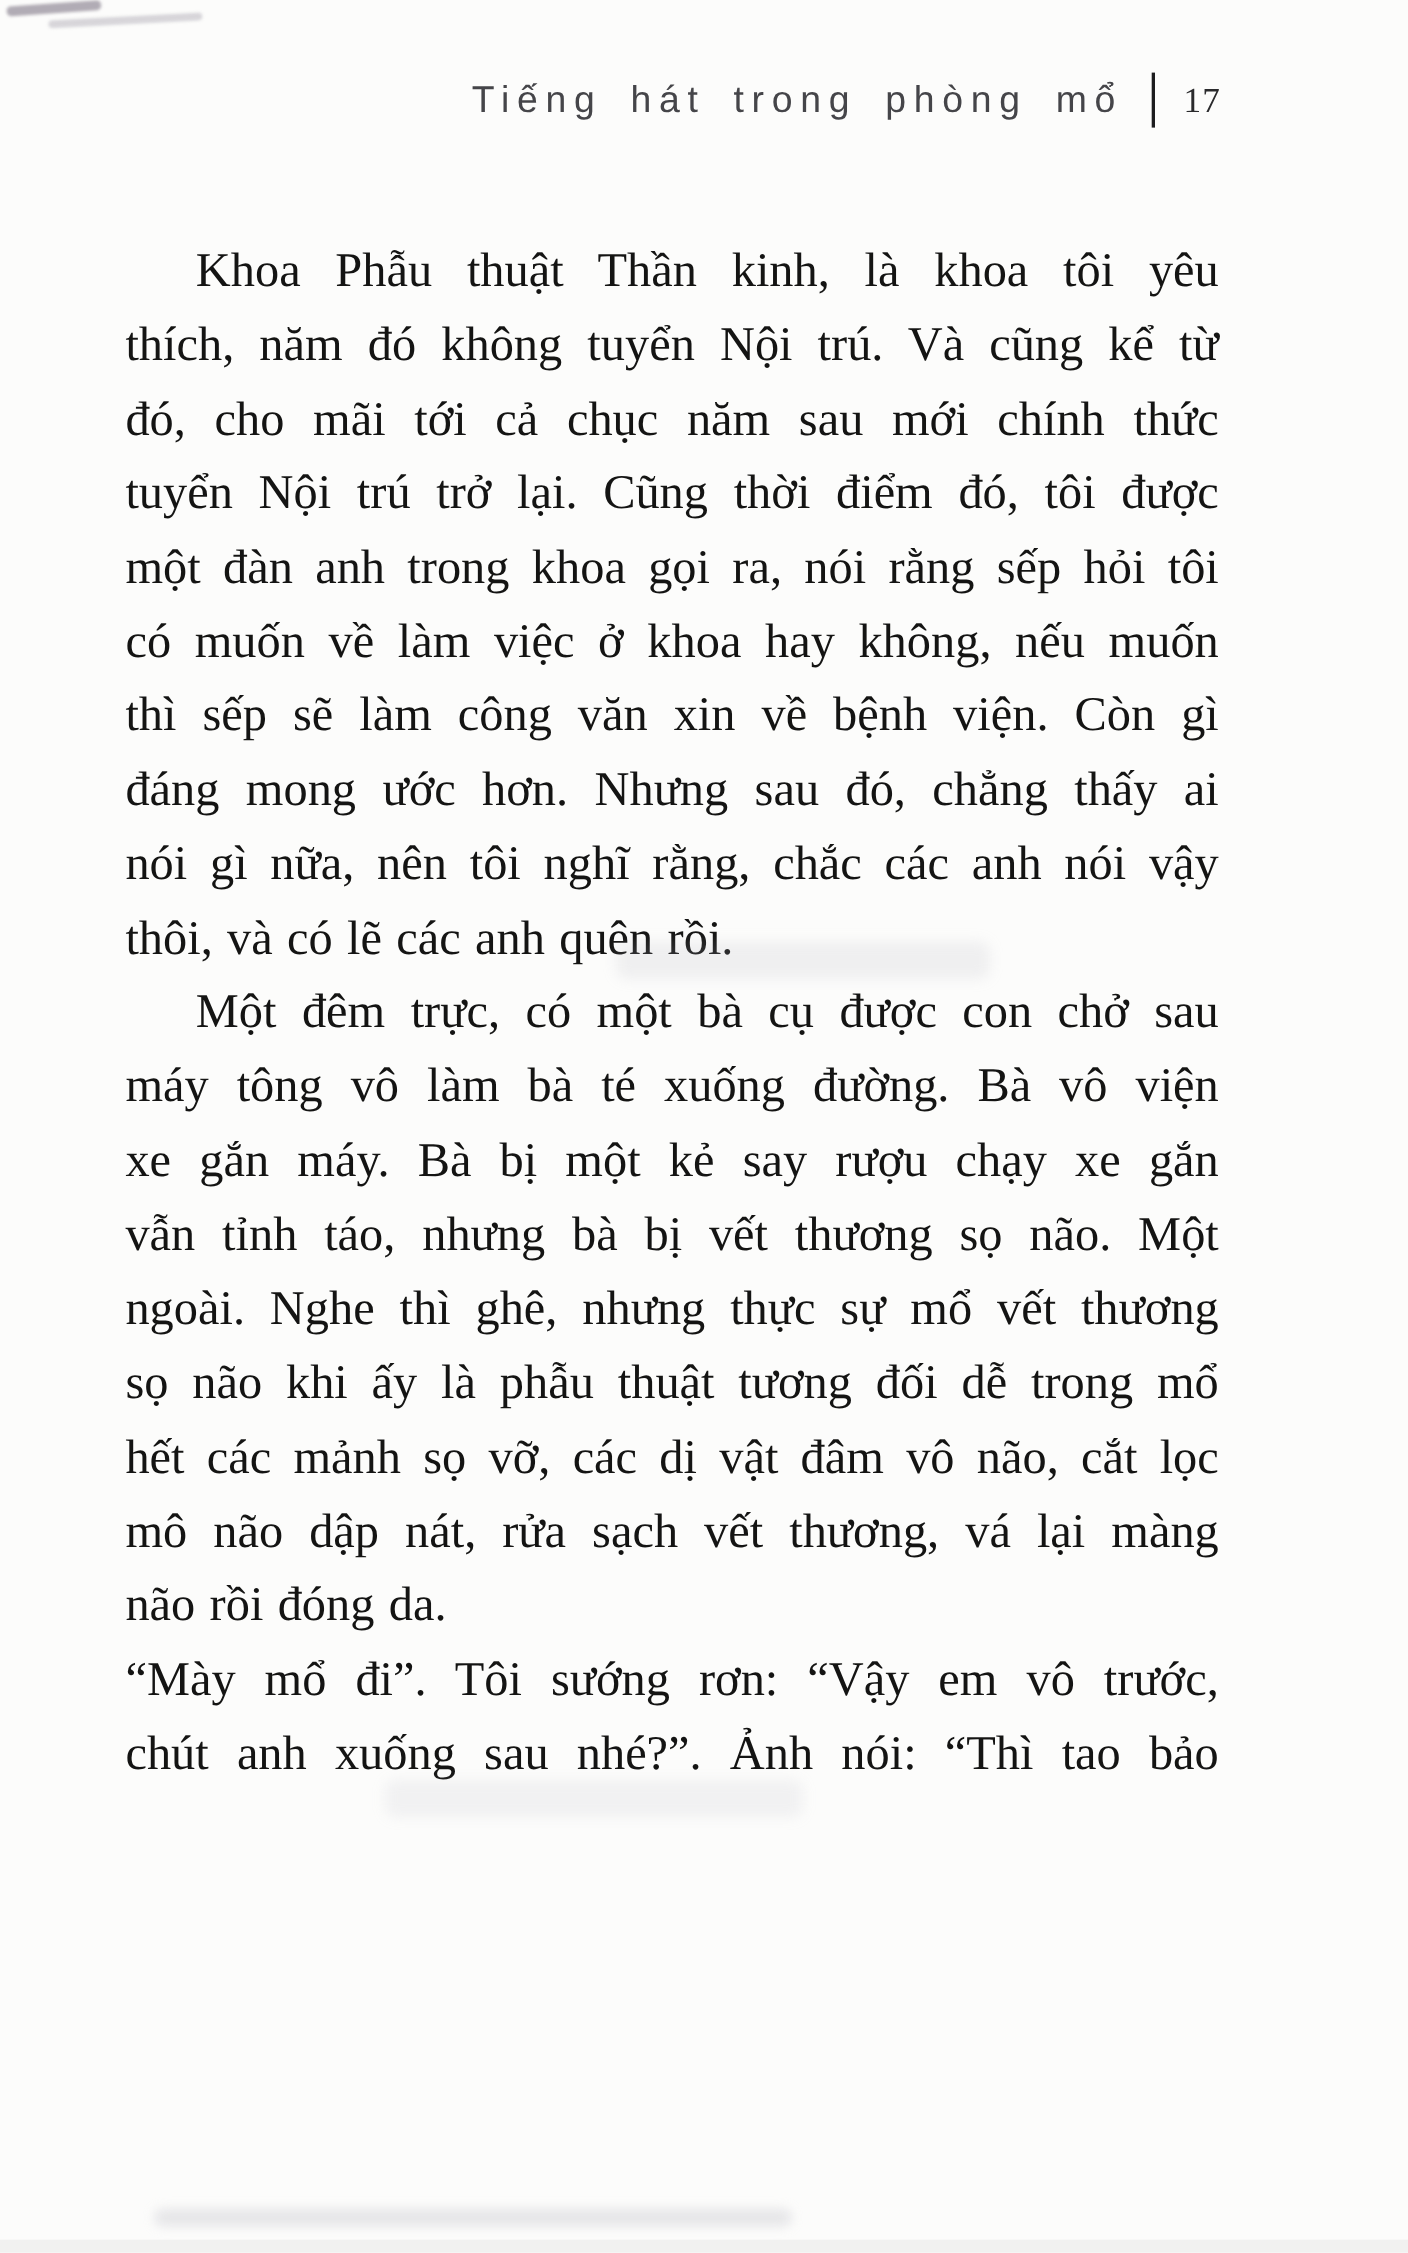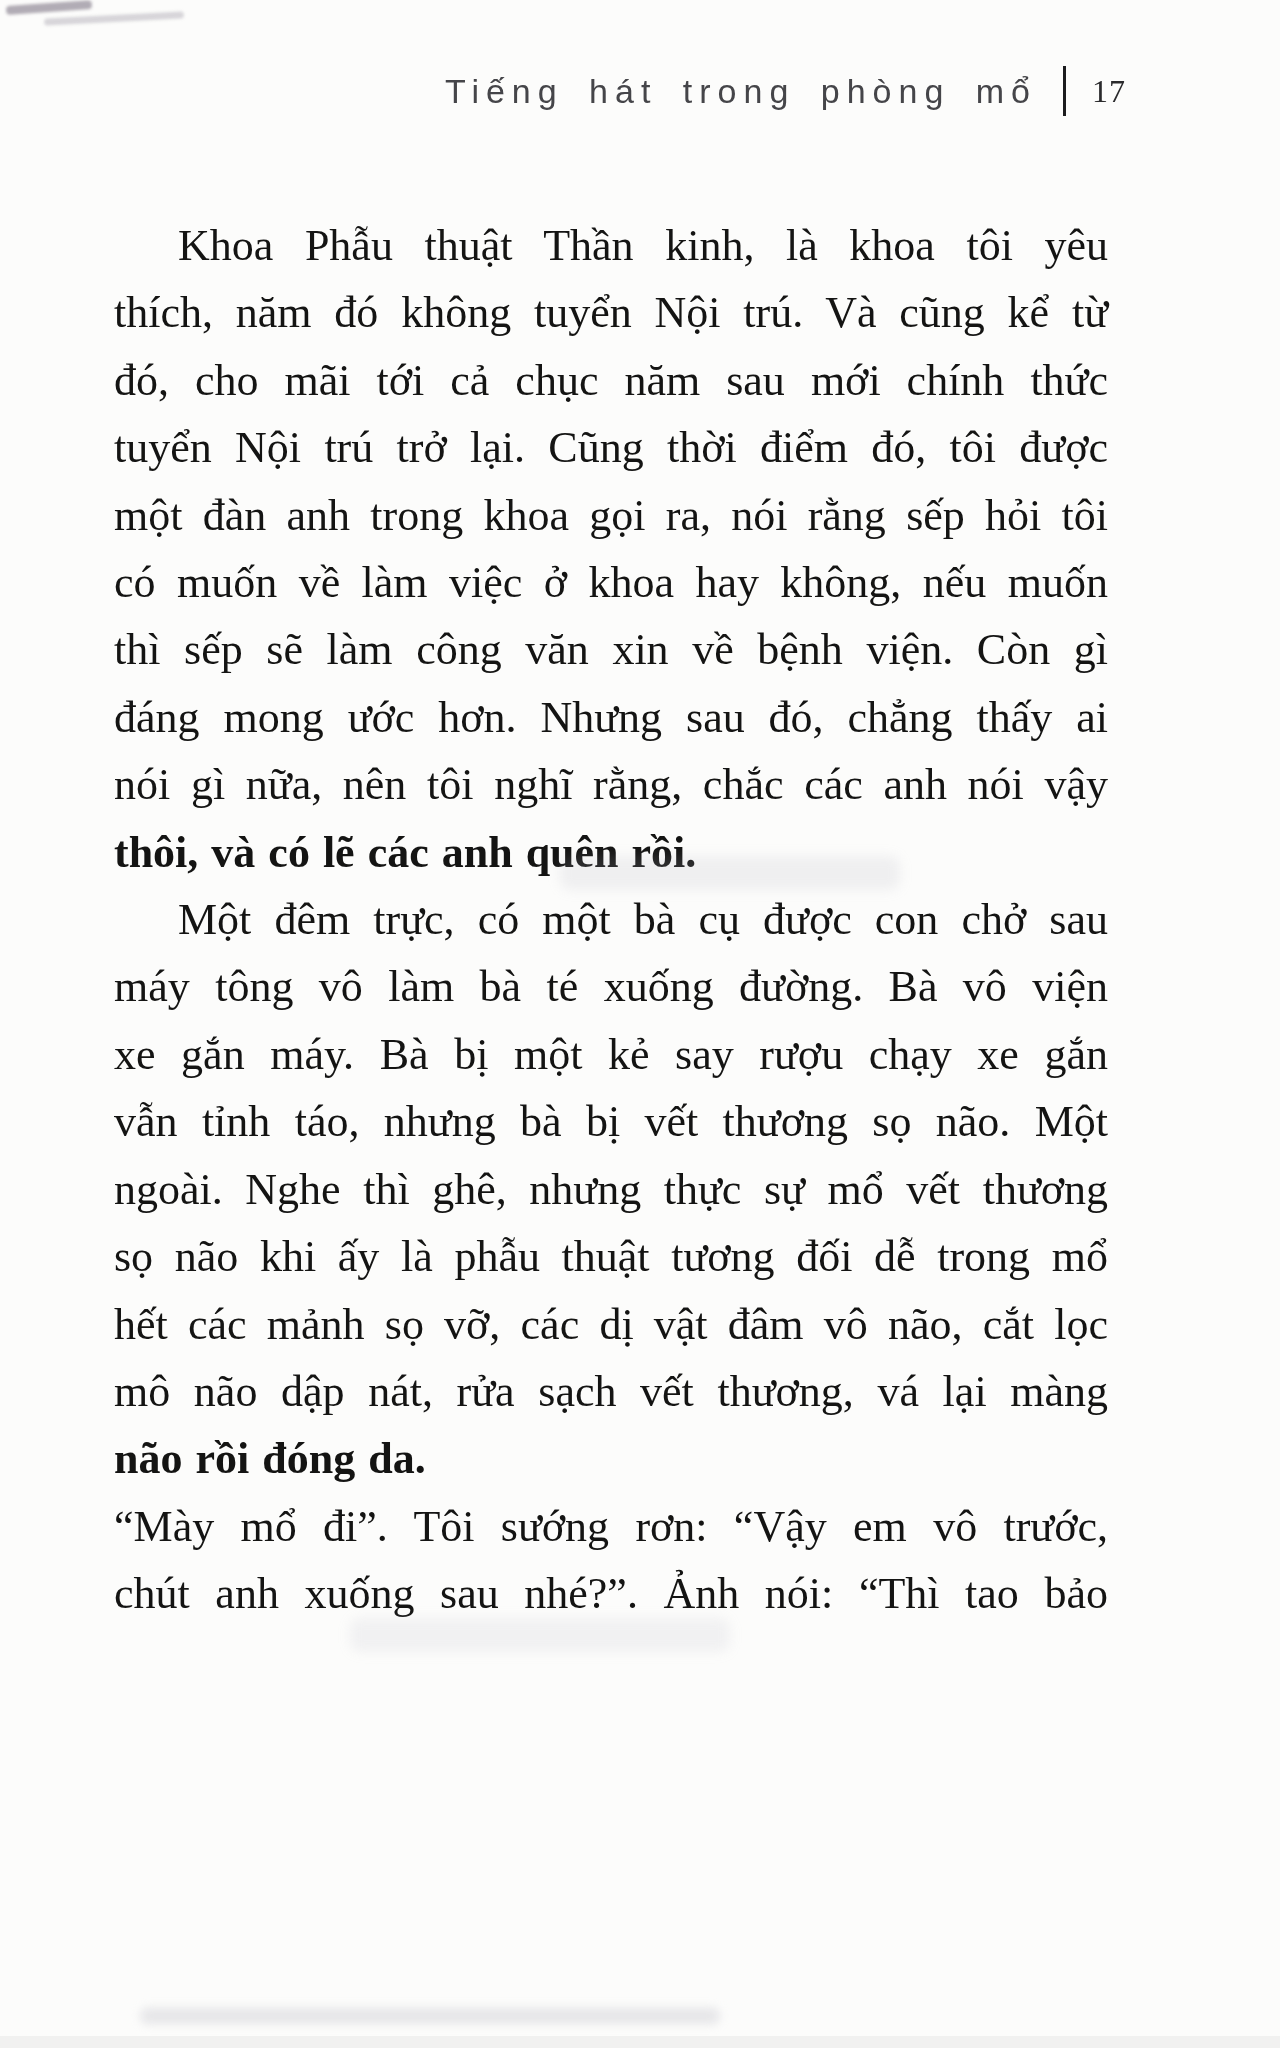--- a/index.html
+++ b/index.html
@@ -15,21 +15,21 @@
     width: 1280px;
     height: 2048px;
     background: #fcfcfb;
     font-family: "Liberation Serif", serif;
   }
 
   
   .page-header {
     position: absolute;
     top: 66px;
-    right: 154px;
+    right: 170px;
     display: flex;
     align-items: center;
     gap: 26px;
   }
   .header-title {
     font-family: "Liberation Sans", sans-serif;
     font-size: 34px;
     letter-spacing: 7px;
     word-spacing: 9px;
     color: #454549;
@@ -61,21 +61,20 @@
     line-height: 67.4px;
     text-align: justify;
     text-align-last: justify;
     white-space: normal;
     word-spacing: 2px;
   }
   .line.indent { text-indent: 64px; }
   .line.no-justify {
     text-align: right;
     text-align-last: left;
-    font-weight: bold;
   }
 
   
   .smudge {
     position: absolute;
     border-radius: 4px;
     filter: blur(1.5px);
   }
   .smudge.s1 {
     left: 6px; top: 3px; width: 86px; height: 9px;

